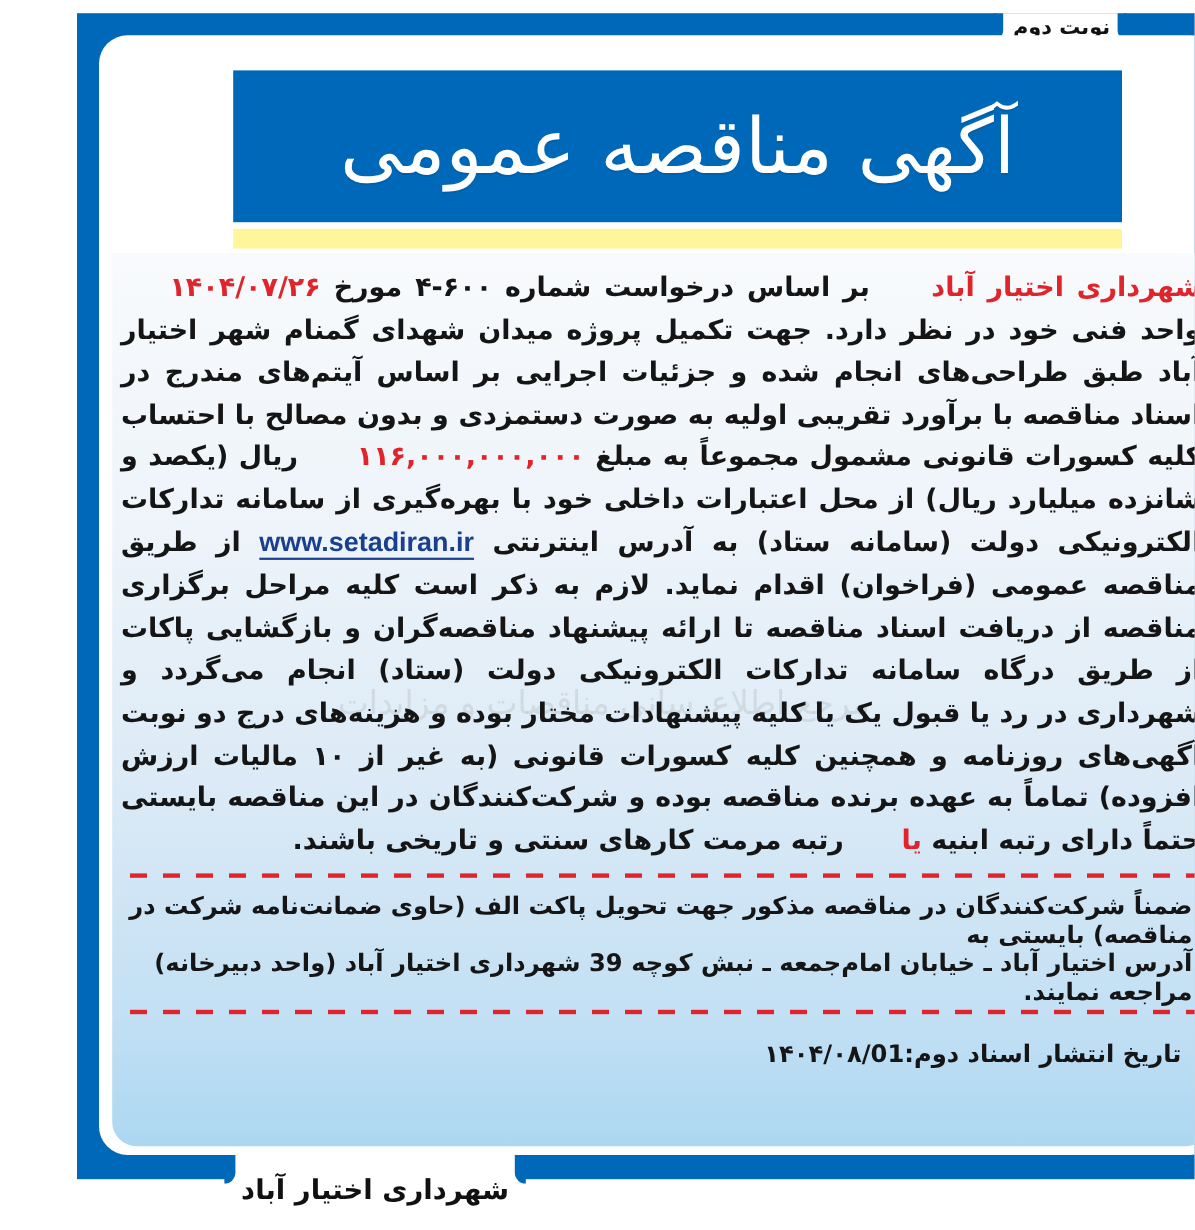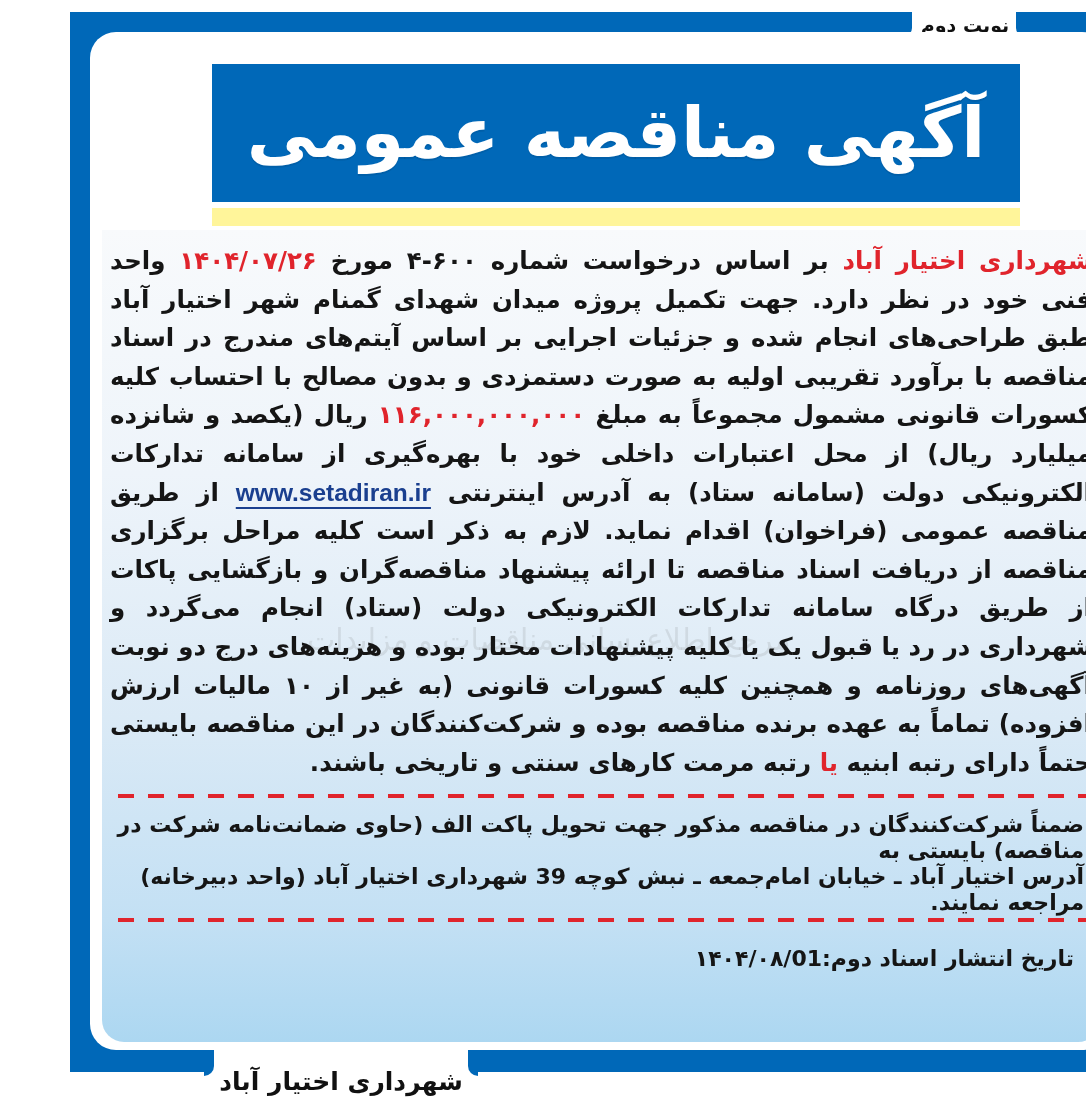--- a/index.html
+++ b/index.html
@@ -36,21 +36,21 @@
       position: absolute; left: 34px; top: 32px; width: 1018px; height: 1018px;
       background: #ffffff; border-radius: 26px;
     }
 
     
     .title-banner {
       position: absolute; left: 156px; top: 64px; width: 808px; height: 138px;
       background: #0068b8; display: flex; align-items: center; justify-content: center;
     }
     .title-text {
-      color: #ffffff; font-size: 70px; font-weight: bold; letter-spacing: 1px;
+      color: #ffffff; font-size: 70px; font-weight: normal; letter-spacing: 1px;
       text-shadow: 0 2px 0 rgba(0,0,0,0.08);
     }
     .title-underline {
       position: absolute; left: 156px; top: 208px; width: 808px; height: 18px;
       background: #fff59a;
     }
 
     
     .content {
       position: absolute; left: 46px; top: 230px; width: 998px; height: 812px;
@@ -68,21 +68,21 @@
     .watermark-sub {
       position: absolute; left: 205px; top: 392px; font-size: 30px;
       color: rgba(120,120,120,0.16); pointer-events: none; white-space: nowrap;
     }
 
     .body-text {
       position: absolute; left: 8px; top: 12px; width: 982px;
       font-size: 24.5px; font-weight: bold; color: #151515;
       line-height: 38.6px; text-align: justify; text-align-last: right;
     }
-    .red { color: #e0242c; }
+    .red { color: #e0242c; margin-left: 44px; }
     .link { color: #1a3f8f; text-decoration: underline; text-underline-offset: 6px; direction: ltr; unicode-bidi: embed; font-family: "Liberation Sans", sans-serif; margin-top: 29px; }
 
     .dash {
       position: absolute; left: 6px; width: 986px; height: 4px;
       background: repeating-linear-gradient(to left, #e0242c 0 16px, transparent 16px 30px);
     }
     .dash-1 { top: 564px; }
     .dash-2 { top: 688px; }
 
     .note-text {

